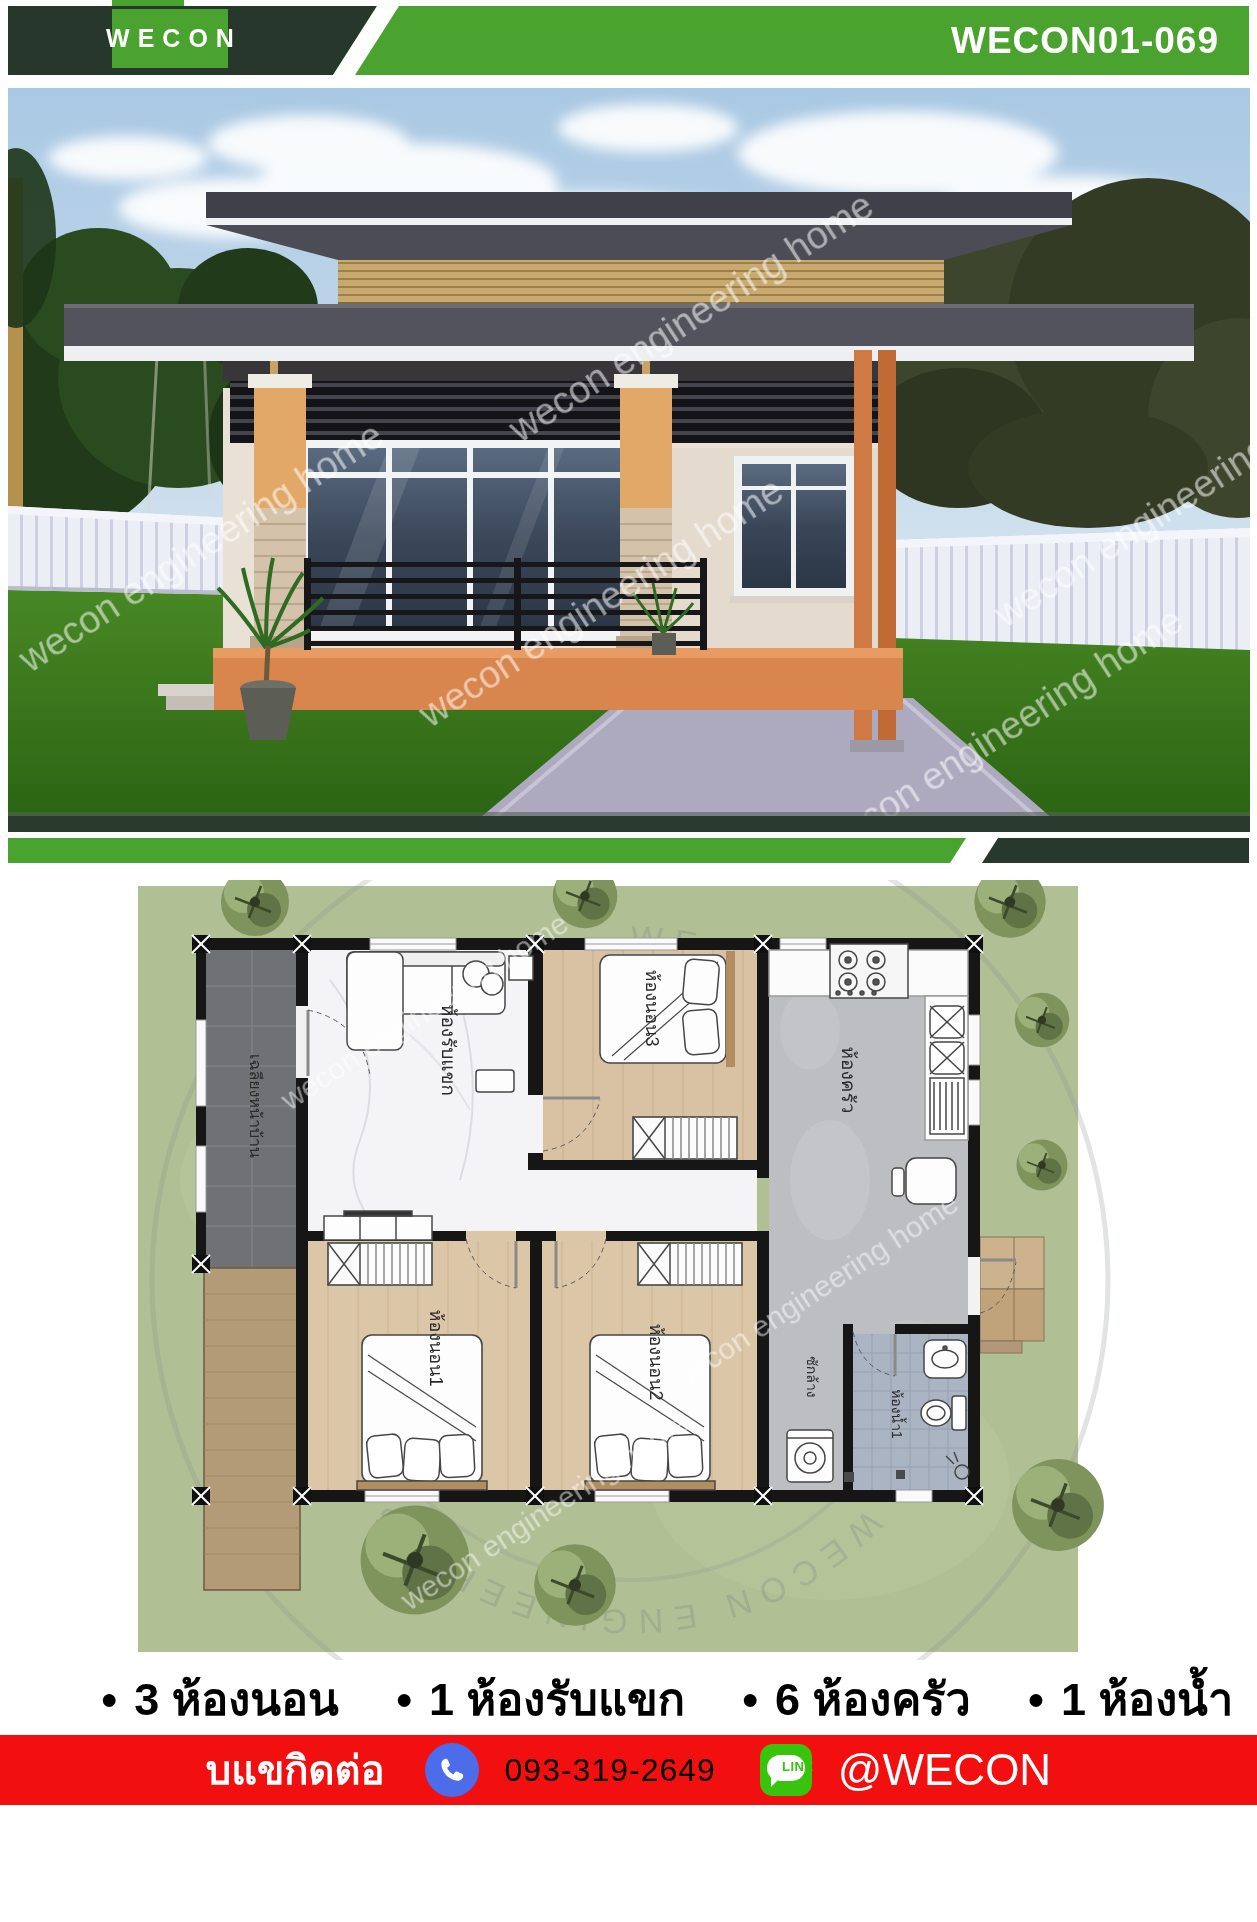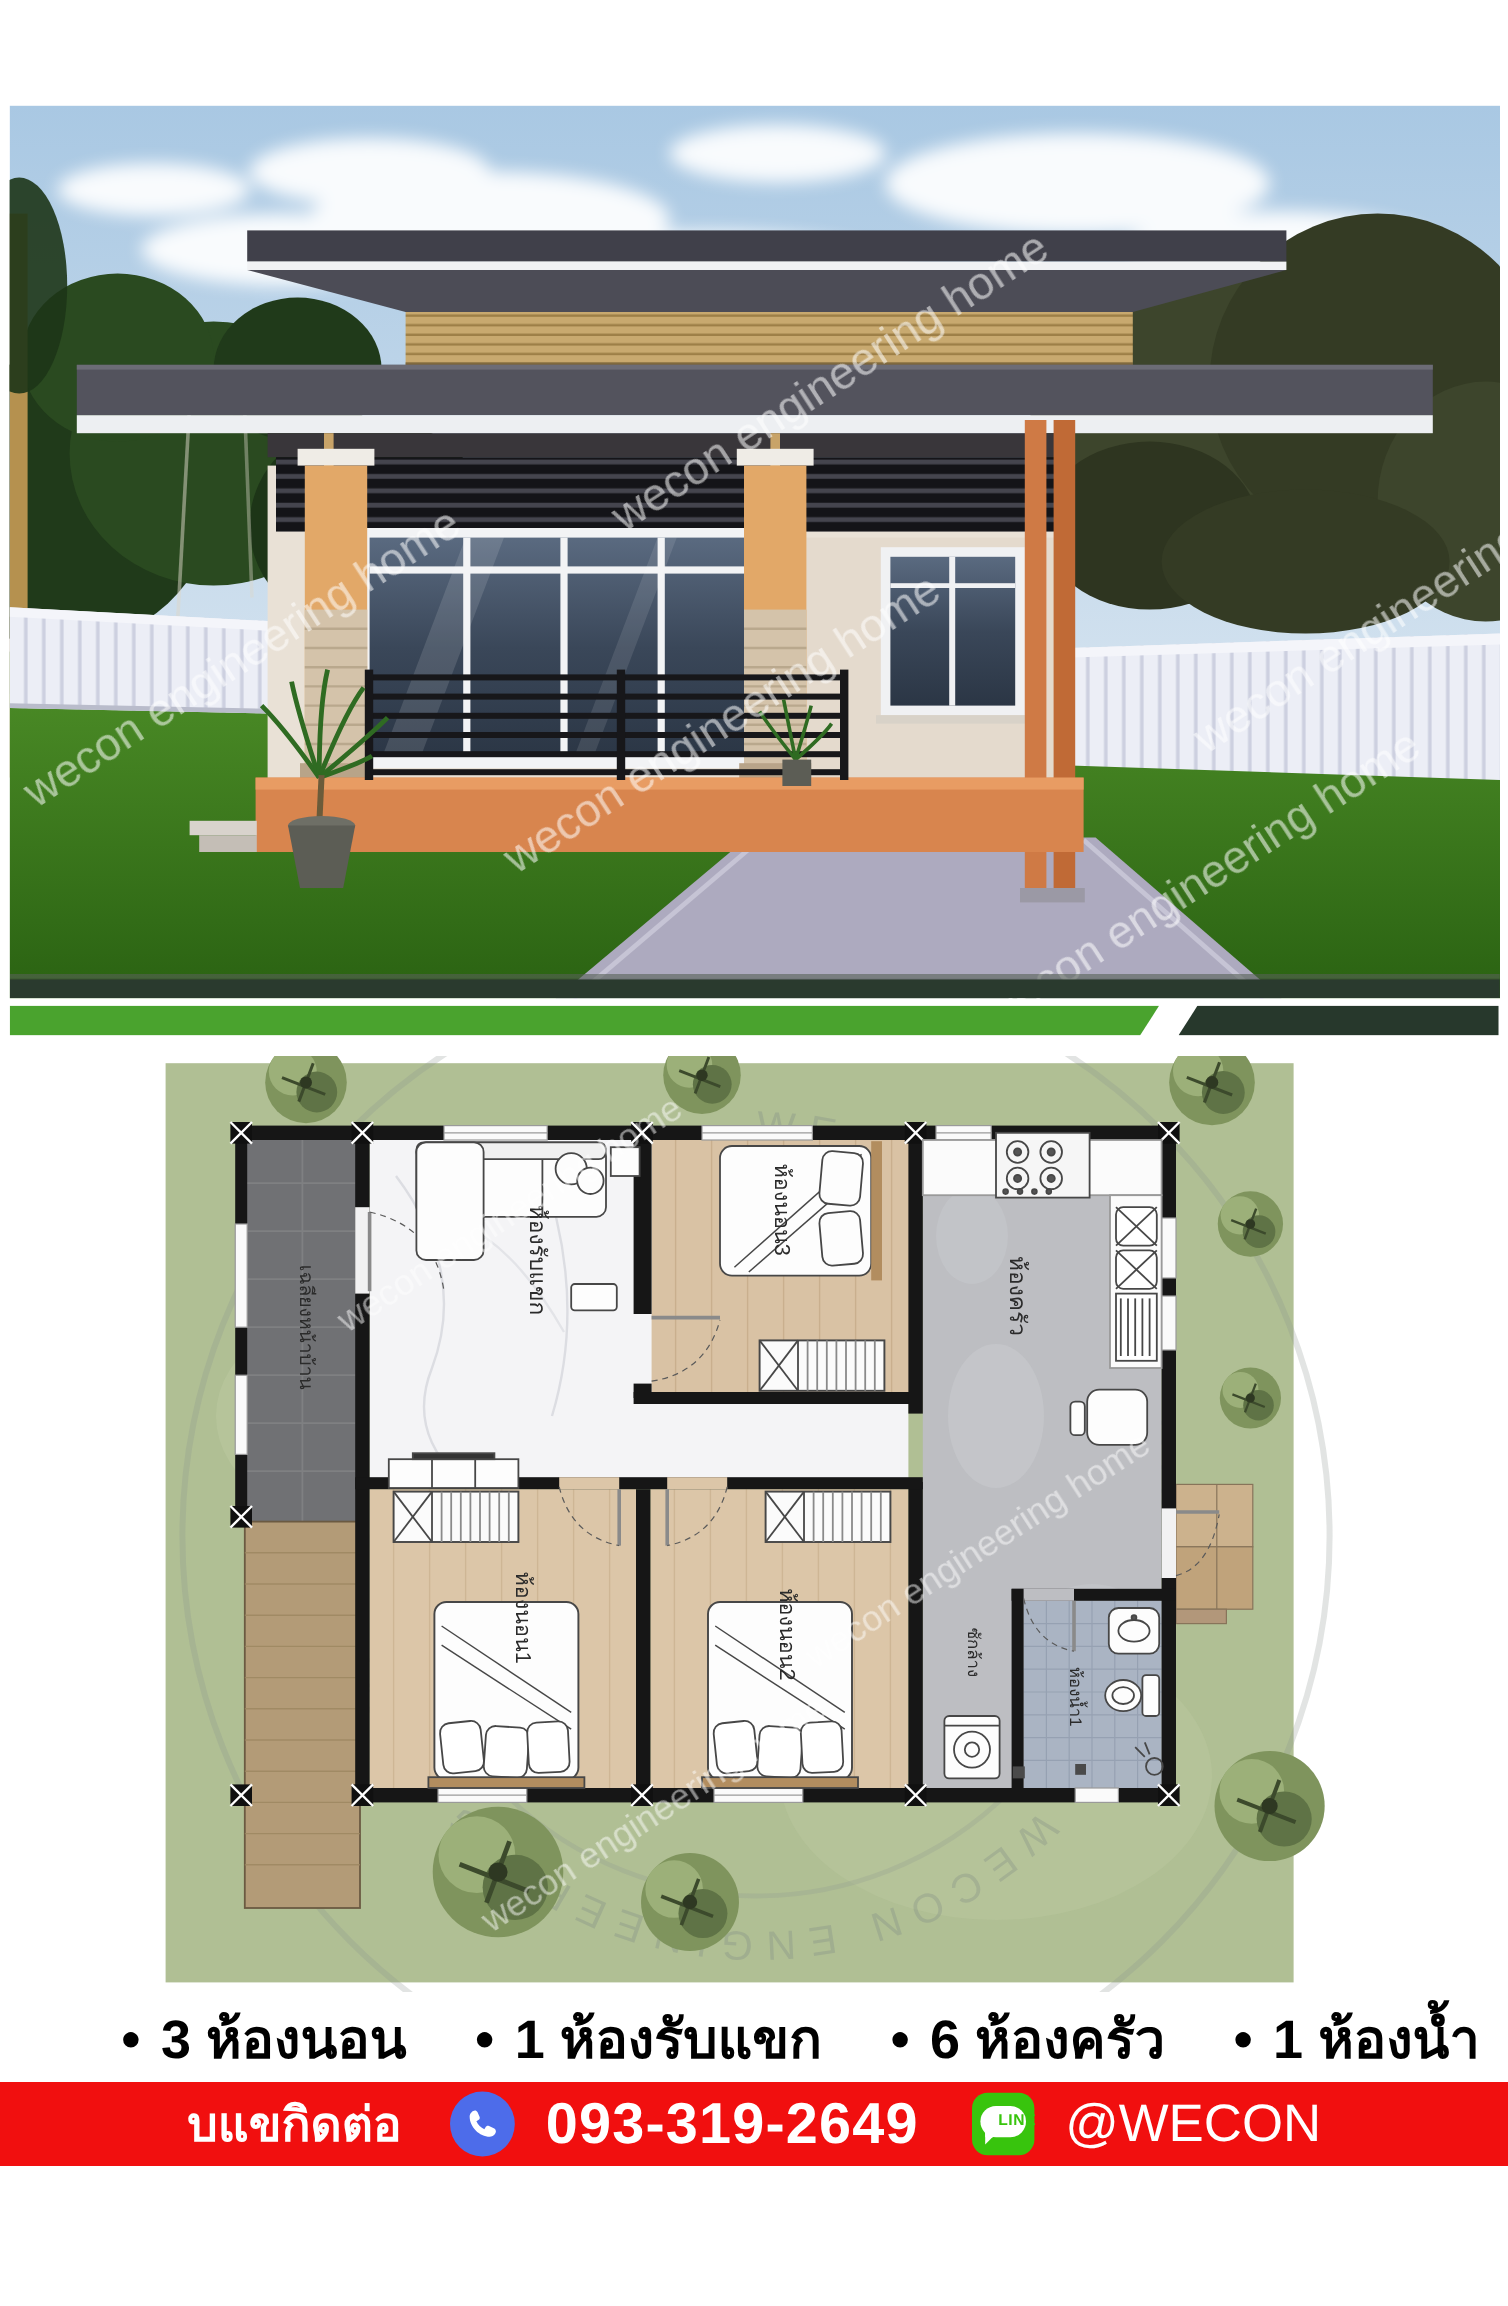--- a/index.html
+++ b/index.html
@@ -30,35 +30,44 @@
             align-items:center;justify-content:flex-start;padding-left:100px;gap:56px;box-sizing:border-box;}
   .feat{display:flex;align-items:center;gap:16px;}
   .feat .dot{font-size:30px;line-height:30px;color:#000;}
   .feat .flabel{font-size:45px;font-weight:bold;color:#000;white-space:nowrap;}
   
   .footerbar{position:absolute;left:0;top:1735px;width:1257px;height:70px;background:#f10f0f;
              display:flex;align-items:center;justify-content:center;gap:26px;}
   .footerbar .contact{color:#fff;font-size:40px;font-weight:bold;margin-right:14px;}
   .phone-circle{width:54px;height:54px;border-radius:50%;background:#4d6cea;display:flex;
                 align-items:center;justify-content:center;}
-  .footer-num{color:#ffffff;font-size:48px;font-weight:bold;letter-spacing:1px;}
+  .footer-num{color:#000000;font-size:32px;font-weight:normal;letter-spacing:1px;}
   .line-badge{width:52px;height:52px;border-radius:13px;background:#38c40d;position:relative;margin-left:18px;}
   .line-bubble{position:absolute;left:7px;top:11px;width:38px;height:26px;background:#fff;border-radius:13px;}
   .line-bubble:after{content:"";position:absolute;left:4px;bottom:-6px;border:6px solid transparent;
                 border-top-color:#fff;border-left-color:#fff;}
   .line-bubble span{position:absolute;left:0;top:4px;width:100%;text-align:center;color:#38c40d;
                 font-size:13px;font-weight:bold;letter-spacing:0.5px;padding-left:12px;}
   .footer-line-id{color:#fff;font-size:44px;font-weight:normal;}
   text{font-family:"Liberation Sans",sans-serif;}
 </style>
 </head>
 <body>
 
 <div class="page">
 
+  <div class="hdr-band">
+    <div class="hdr-dark"></div>
+    <div class="hdr-stripe"></div>
+    <div class="logo-tab"></div>
+    <div class="logo-box">
+      <span>WECON</span>
+    </div>
+    <div class="hdr-code">WECON01-069</div>
+  </div>
 
   <svg class="hero" viewBox="0 0 1242 744" preserveAspectRatio="none">
     <defs>
       <linearGradient id="sky" x1="0" y1="0" x2="0" y2="1">
         <stop offset="0" stop-color="#a9c8e3"></stop>
           <stop offset="1" stop-color="#d3e2ef"></stop>
       </linearGradient>
       <linearGradient id="lawn" x1="0" y1="0" x2="0" y2="1">
         <stop offset="0" stop-color="#4e8f28"></stop>
           <stop offset="1" stop-color="#2a6212"></stop>

